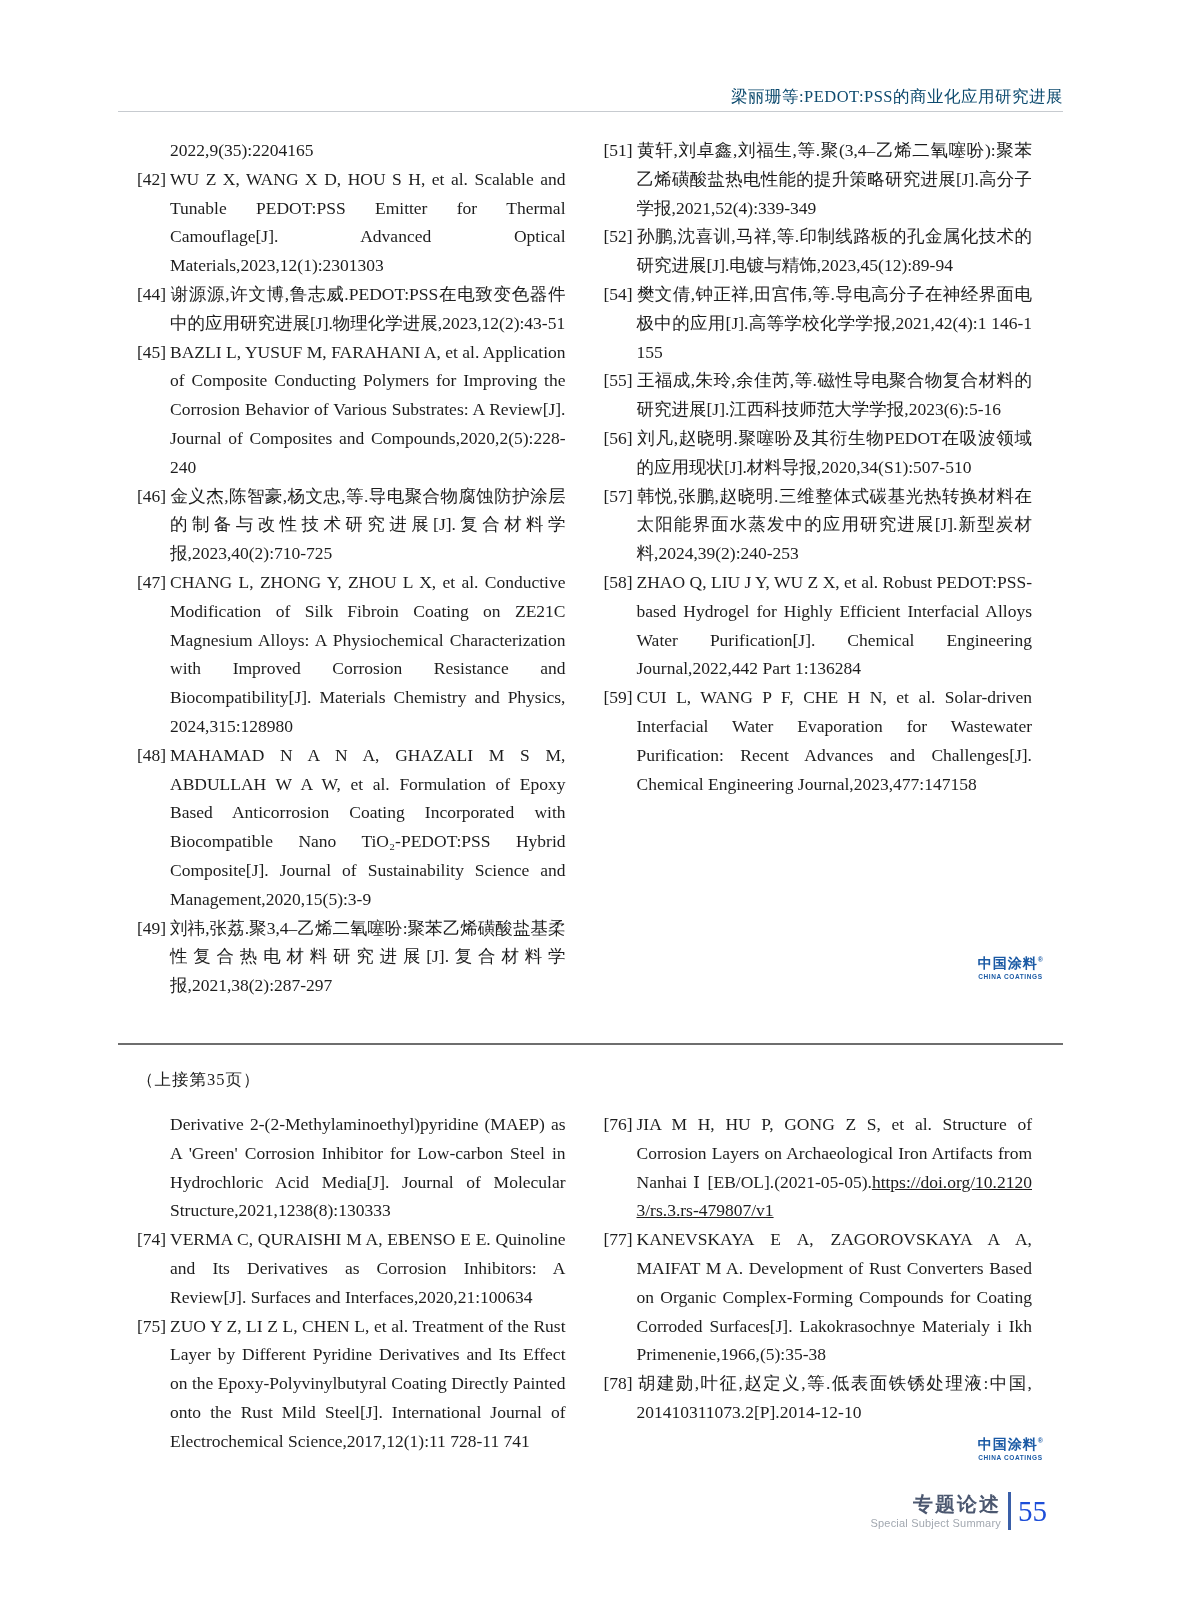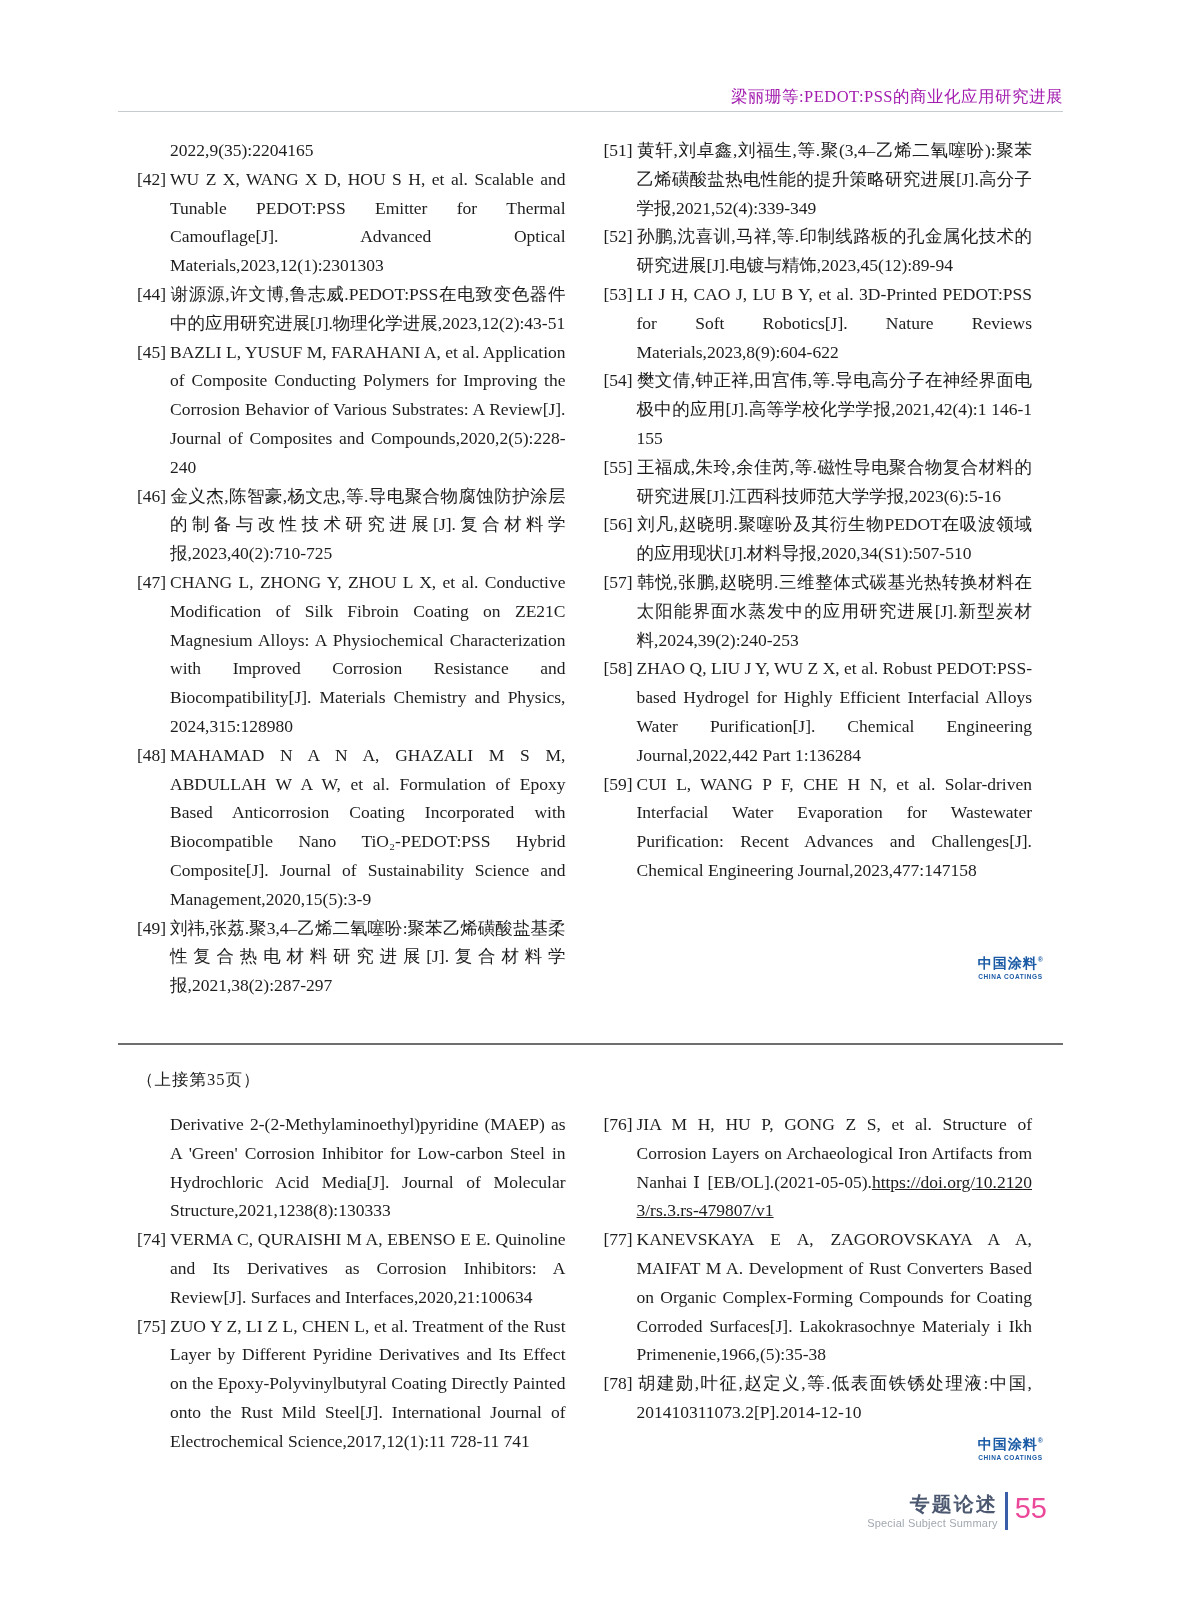--- a/index.html
+++ b/index.html
@@ -1,47 +1,47 @@
 <!DOCTYPE html>
 <html><head>
 <meta charset="utf-8">
 <style>
   * { margin:0; padding:0; box-sizing:border-box; }
   html,body { background:#ffffff; }
   .page {
     position:relative; width:1187px; height:1600px; background:#ffffff;
     font-family:"Liberation Serif","DejaVu Serif",serif; color:#1d1d1d; overflow:hidden;
   }
-  .running-title { position:absolute; top:86px; right:124px; font-size:16.5px; color:#a21caf; letter-spacing:0.5px; }
+  .running-title { position:absolute; top:86px; right:124px; font-size:16.5px; color:#0c4a6e; letter-spacing:0.5px; }
   .header-rule { position:absolute; top:111px; left:118px; width:945px; height:1px; background:#c7cbd0; }
 
   .refs-section { position:absolute; left:137px; width:895px; display:flex; gap:38px; }
   .refs-top { top:136px; }
   .refs-bottom { top:1110px; }
   .refs-col { width:434px; font-size:17.5px; line-height:28.8px; }
   .ref { padding-left:33px; text-indent:-33px; text-align:justify; }
   .ref-label { display:inline-block; width:33px; text-indent:0; }
   .ref-url { color:inherit; text-decoration:underline; word-break:break-all; cursor:pointer; }
 
   .section-divider { position:absolute; top:1043px; left:118px; width:945px; height:2px; background:#6e6e6e; }
   .continuation-note { position:absolute; top:1069px; left:137px; font-size:16.5px; color:#1d1d1d; letter-spacing:1px; }
 
   .brand-logo { position:absolute; right:144px; text-align:center; color:#1b5aa5; font-family:"Liberation Sans","DejaVu Sans",sans-serif; }
   .logo-top { top:951px; }
   .logo-bottom { top:1432px; }
   .logo-cn { font-size:14px; font-weight:bold; letter-spacing:1px; line-height:17px; white-space:nowrap; }
   .logo-tm { font-size:7px; vertical-align:super; letter-spacing:0; }
   .logo-en { font-size:6.5px; font-weight:bold; letter-spacing:0.6px; line-height:9px; white-space:nowrap; }
 
-  .page-footer { position:absolute; top:1492px; right:140px; display:flex; font-family:"Liberation Sans","DejaVu Sans",sans-serif; }
+  .page-footer { position:absolute; top:1492px; right:140px; display:flex; align-items:center; font-family:"Liberation Sans","DejaVu Sans",sans-serif; }
   .footer-labels { text-align:right; margin-right:7px; }
   .footer-cn { font-size:20px; font-weight:bold; color:#4c5870; letter-spacing:2px; line-height:24px; }
   .footer-en { font-size:11px; color:#a2a8b0; line-height:14px; letter-spacing:0.2px; }
   .footer-bar { width:3px; height:38px; background:#3a5fa8; margin-right:7px; }
-  .footer-page-number { font-size:29px; color:#ec4899; font-family:Liberation Sans, sans-serif; }
+  .footer-page-number { font-size:29px; color:#1d4ed8; font-family:Liberation Serif, serif; }
 </style>
 </head>
 <body>
 
 <div class="page">
 
   <div class="running-title">梁丽珊等:PEDOT:PSS的商业化应用研究进展</div>
   <div class="header-rule"></div>
 
   <div class="refs-section refs-top">
@@ -51,21 +51,20 @@
         <div class="ref"><span class="ref-label">[44]</span><span>谢源源,许文博,鲁志威.PEDOT:PSS在电致变色器件中的应用研究进展[J].物理化学进展,2023,12(2):43-51</span></div>
         <div class="ref"><span class="ref-label">[45]</span><span>BAZLI L, YUSUF M, FARAHANI A, et al. Application of Composite Conducting Polymers for Improving the Corrosion Behavior of Various Substrates: A Review[J]. Journal of Composites and Compounds,2020,2(5):228-240</span></div>
         <div class="ref"><span class="ref-label">[46]</span><span>金义杰,陈智豪,杨文忠,等.导电聚合物腐蚀防护涂层的制备与改性技术研究进展[J].复合材料学报,2023,40(2):710-725</span></div>
         <div class="ref"><span class="ref-label">[47]</span><span>CHANG L, ZHONG Y, ZHOU L X, et al. Conductive Modification of Silk Fibroin Coating on ZE21C Magnesium Alloys: A Physiochemical Characterization with Improved Corrosion Resistance and Biocompatibility[J]. Materials Chemistry and Physics, 2024,315:128980</span></div>
         <div class="ref"><span class="ref-label">[48]</span><span>MAHAMAD N A N A, GHAZALI M S M, ABDULLAH W A W, et al. Formulation of Epoxy Based Anticorrosion Coating Incorporated with Biocompatible Nano TiO₂-PEDOT:PSS Hybrid Composite[J]. Journal of Sustainability Science and Management,2020,15(5):3-9</span></div>
         <div class="ref"><span class="ref-label">[49]</span><span>刘祎,张荔.聚3,4–乙烯二氧噻吩:聚苯乙烯磺酸盐基柔性复合热电材料研究进展[J].复合材料学报,2021,38(2):287-297</span></div>
       </div>
     <div class="refs-col">
         <div class="ref"><span class="ref-label">[51]</span><span>黄轩,刘卓鑫,刘福生,等.聚(3,4–乙烯二氧噻吩):聚苯乙烯磺酸盐热电性能的提升策略研究进展[J].高分子学报,2021,52(4):339-349</span></div>
         <div class="ref"><span class="ref-label">[52]</span><span>孙鹏,沈喜训,马祥,等.印制线路板的孔金属化技术的研究进展[J].电镀与精饰,2023,45(12):89-94</span></div>
-        <div class="ref"><span class="ref-label">[53]</span><span>LI J H, CAO J, LU B Y, et al. 3D-Printed PEDOT:PSS for Soft Robotics[J]. Nature Reviews Materials,2023,8(9):604-622</span></div>
         <div class="ref"><span class="ref-label">[54]</span><span>樊文倩,钟正祥,田宫伟,等.导电高分子在神经界面电极中的应用[J].高等学校化学学报,2021,42(4):1 146-1 155</span></div>
         <div class="ref"><span class="ref-label">[55]</span><span>王福成,朱玲,余佳芮,等.磁性导电聚合物复合材料的研究进展[J].江西科技师范大学学报,2023(6):5-16</span></div>
         <div class="ref"><span class="ref-label">[56]</span><span>刘凡,赵晓明.聚噻吩及其衍生物PEDOT在吸波领域的应用现状[J].材料导报,2020,34(S1):507-510</span></div>
         <div class="ref"><span class="ref-label">[57]</span><span>韩悦,张鹏,赵晓明.三维整体式碳基光热转换材料在太阳能界面水蒸发中的应用研究进展[J].新型炭材料,2024,39(2):240-253</span></div>
         <div class="ref"><span class="ref-label">[58]</span><span>ZHAO Q, LIU J Y, WU Z X, et al. Robust PEDOT:PSS-based Hydrogel for Highly Efficient Interfacial Alloys Water Purification[J]. Chemical Engineering Journal,2022,442 Part 1:136284</span></div>
         <div class="ref"><span class="ref-label">[59]</span><span>CUI L, WANG P F, CHE H N, et al. Solar-driven Interfacial Water Evaporation for Wastewater Purification: Recent Advances and Challenges[J]. Chemical Engineering Journal,2023,477:147158</span></div>
       </div>
   </div>
 
   <div class="brand-logo logo-top">

